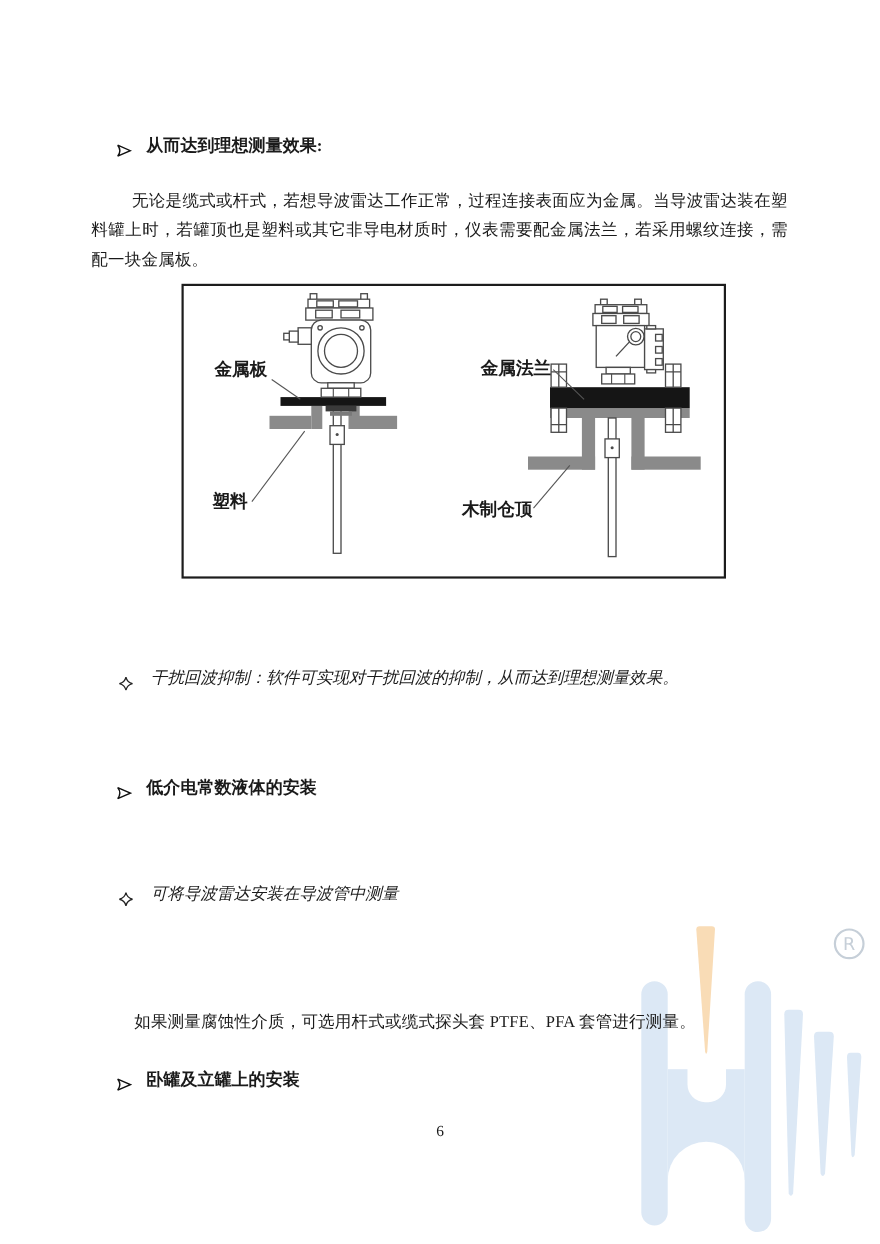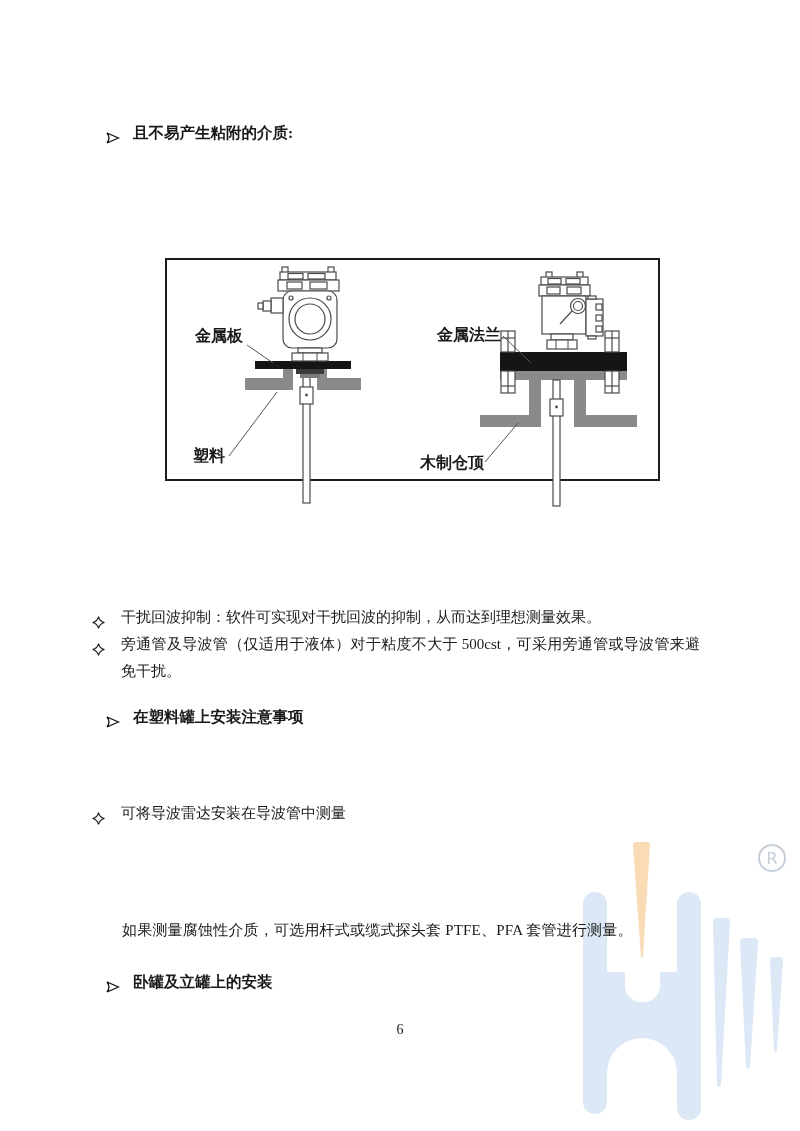--- a/index.html
+++ b/index.html
@@ -14,26 +14,26 @@
     font-weight:bold;font-size:15.5px;line-height:24px;
   }
   .h .arrow{position:absolute;left:23px;top:6px;width:14px;height:12px;}
   
   .para{
     left:83px;width:633px;font-size:15px;line-height:27px;
     text-align:justify;letter-spacing:.2px;
   }
   .indent{text-indent:37px;}
   
-  .dlist{left:67px;width:633px;}
+  .dlist{left:83px;width:633px;font-style:italic;}
   .ditem{position:relative;padding-left:54px;font-size:15px;line-height:27px;text-align:justify;}
   .ditem .star{position:absolute;left:25px;top:7px;width:13px;height:13px;}
   
   .figure-box{
-    left:165px;top:258px;width:495px;height:223px;box-sizing:border-box;
+    left:165px;top:258px;width:495px;height:268px;box-sizing:border-box;
     border:2px solid #1c1c1c;background:#fff;
   }
   .fig-label{font-family:"DejaVu Sans","Liberation Sans",sans-serif;font-weight:600;font-size:16px;fill:#1a1a1a;}
   .pagenum{left:0;top:1022px;width:800px;text-align:center;font-size:14px;}
   .watermark{position:absolute;left:570px;top:838px;z-index:0;}
 </style>
 </head>
 <body>
 
 <div class="page">
@@ -61,23 +61,24 @@
       <text x="202" y="26" text-anchor="middle" font-size="16" font-family="DejaVu Sans, sans-serif" fill="#c6cfd8">R</text>
     </g>
   </svg>
 
   <div class="layer h" style="top:121px">
     <span class="arrow">
       <svg viewBox="0 0 14 12" width="14" height="12">
           <path d="M1,1 L12.5,6 L1,11 C3.6,7.7 3.6,4.3 1,1 Z" fill="#fff" stroke="#111" stroke-width="1.3"></path>
         </svg>
     </span>
-    <span>且不易产生粘附的介质:</span>
-  </div>
-
+    <span>从而达到理想测量效果:</span>
+  </div>
+
+  <div class="layer para indent" style="top:170px">无论是缆式或杆式，若想导波雷达工作正常，过程连接表面应为金属。当导波雷达装在塑料罐上时，若罐顶也是塑料或其它非导电材质时，仪表需要配金属法兰，若采用螺纹连接，需配一块金属板。</div>
 
   <div class="layer figure-box">
     <svg width="491" height="264" viewBox="0 0 491 264">
       <g stroke="#4a4a4a" stroke-width="1.2" fill="#ffffff">
 
         <g stroke="none" fill="#8a8a8a">
           <rect x="78" y="118" width="38" height="12"></rect>
           <rect x="116" y="109" width="10" height="21"></rect>
           <rect x="150" y="109" width="10" height="21"></rect>
           <rect x="150" y="118" width="44" height="12"></rect>
@@ -194,37 +195,29 @@
 
   <div class="layer dlist" style="top:604px">
     <div class="ditem">
       <span class="star">
         <svg viewBox="0 0 12 12" width="13" height="13">
             <path d="M6,0.5 C6.7,3.6 8.4,5.3 11.5,6 C8.4,6.7 6.7,8.4 6,11.5 C5.3,8.4 3.6,6.7 0.5,6 C3.6,5.3 5.3,3.6 6,0.5 Z" fill="#fff" stroke="#222" stroke-width="1.1"></path>
           </svg>
       </span>
       <span>干扰回波抑制：软件可实现对干扰回波的抑制，从而达到理想测量效果。</span>
     </div>
-    <div class="ditem">
-      <span class="star">
-        <svg viewBox="0 0 12 12" width="13" height="13">
-            <path d="M6,0.5 C6.7,3.6 8.4,5.3 11.5,6 C8.4,6.7 6.7,8.4 6,11.5 C5.3,8.4 3.6,6.7 0.5,6 C3.6,5.3 5.3,3.6 6,0.5 Z" fill="#fff" stroke="#222" stroke-width="1.1"></path>
-          </svg>
-      </span>
-      <span>旁通管及导波管（仅适用于液体）对于粘度不大于 500cst，可采用旁通管或导波管来避免干扰。</span>
-    </div>
   </div>
 
   <div class="layer h" style="top:705px">
     <span class="arrow">
       <svg viewBox="0 0 14 12" width="14" height="12">
           <path d="M1,1 L12.5,6 L1,11 C3.6,7.7 3.6,4.3 1,1 Z" fill="#fff" stroke="#111" stroke-width="1.3"></path>
         </svg>
     </span>
-    <span>在塑料罐上安装注意事项</span>
+    <span>低介电常数液体的安装</span>
   </div>
 
 
   <div class="layer dlist" style="top:800px">
     <div class="ditem">
       <span class="star">
         <svg viewBox="0 0 12 12" width="13" height="13">
             <path d="M6,0.5 C6.7,3.6 8.4,5.3 11.5,6 C8.4,6.7 6.7,8.4 6,11.5 C5.3,8.4 3.6,6.7 0.5,6 C3.6,5.3 5.3,3.6 6,0.5 Z" fill="#fff" stroke="#222" stroke-width="1.1"></path>
           </svg>
       </span>

